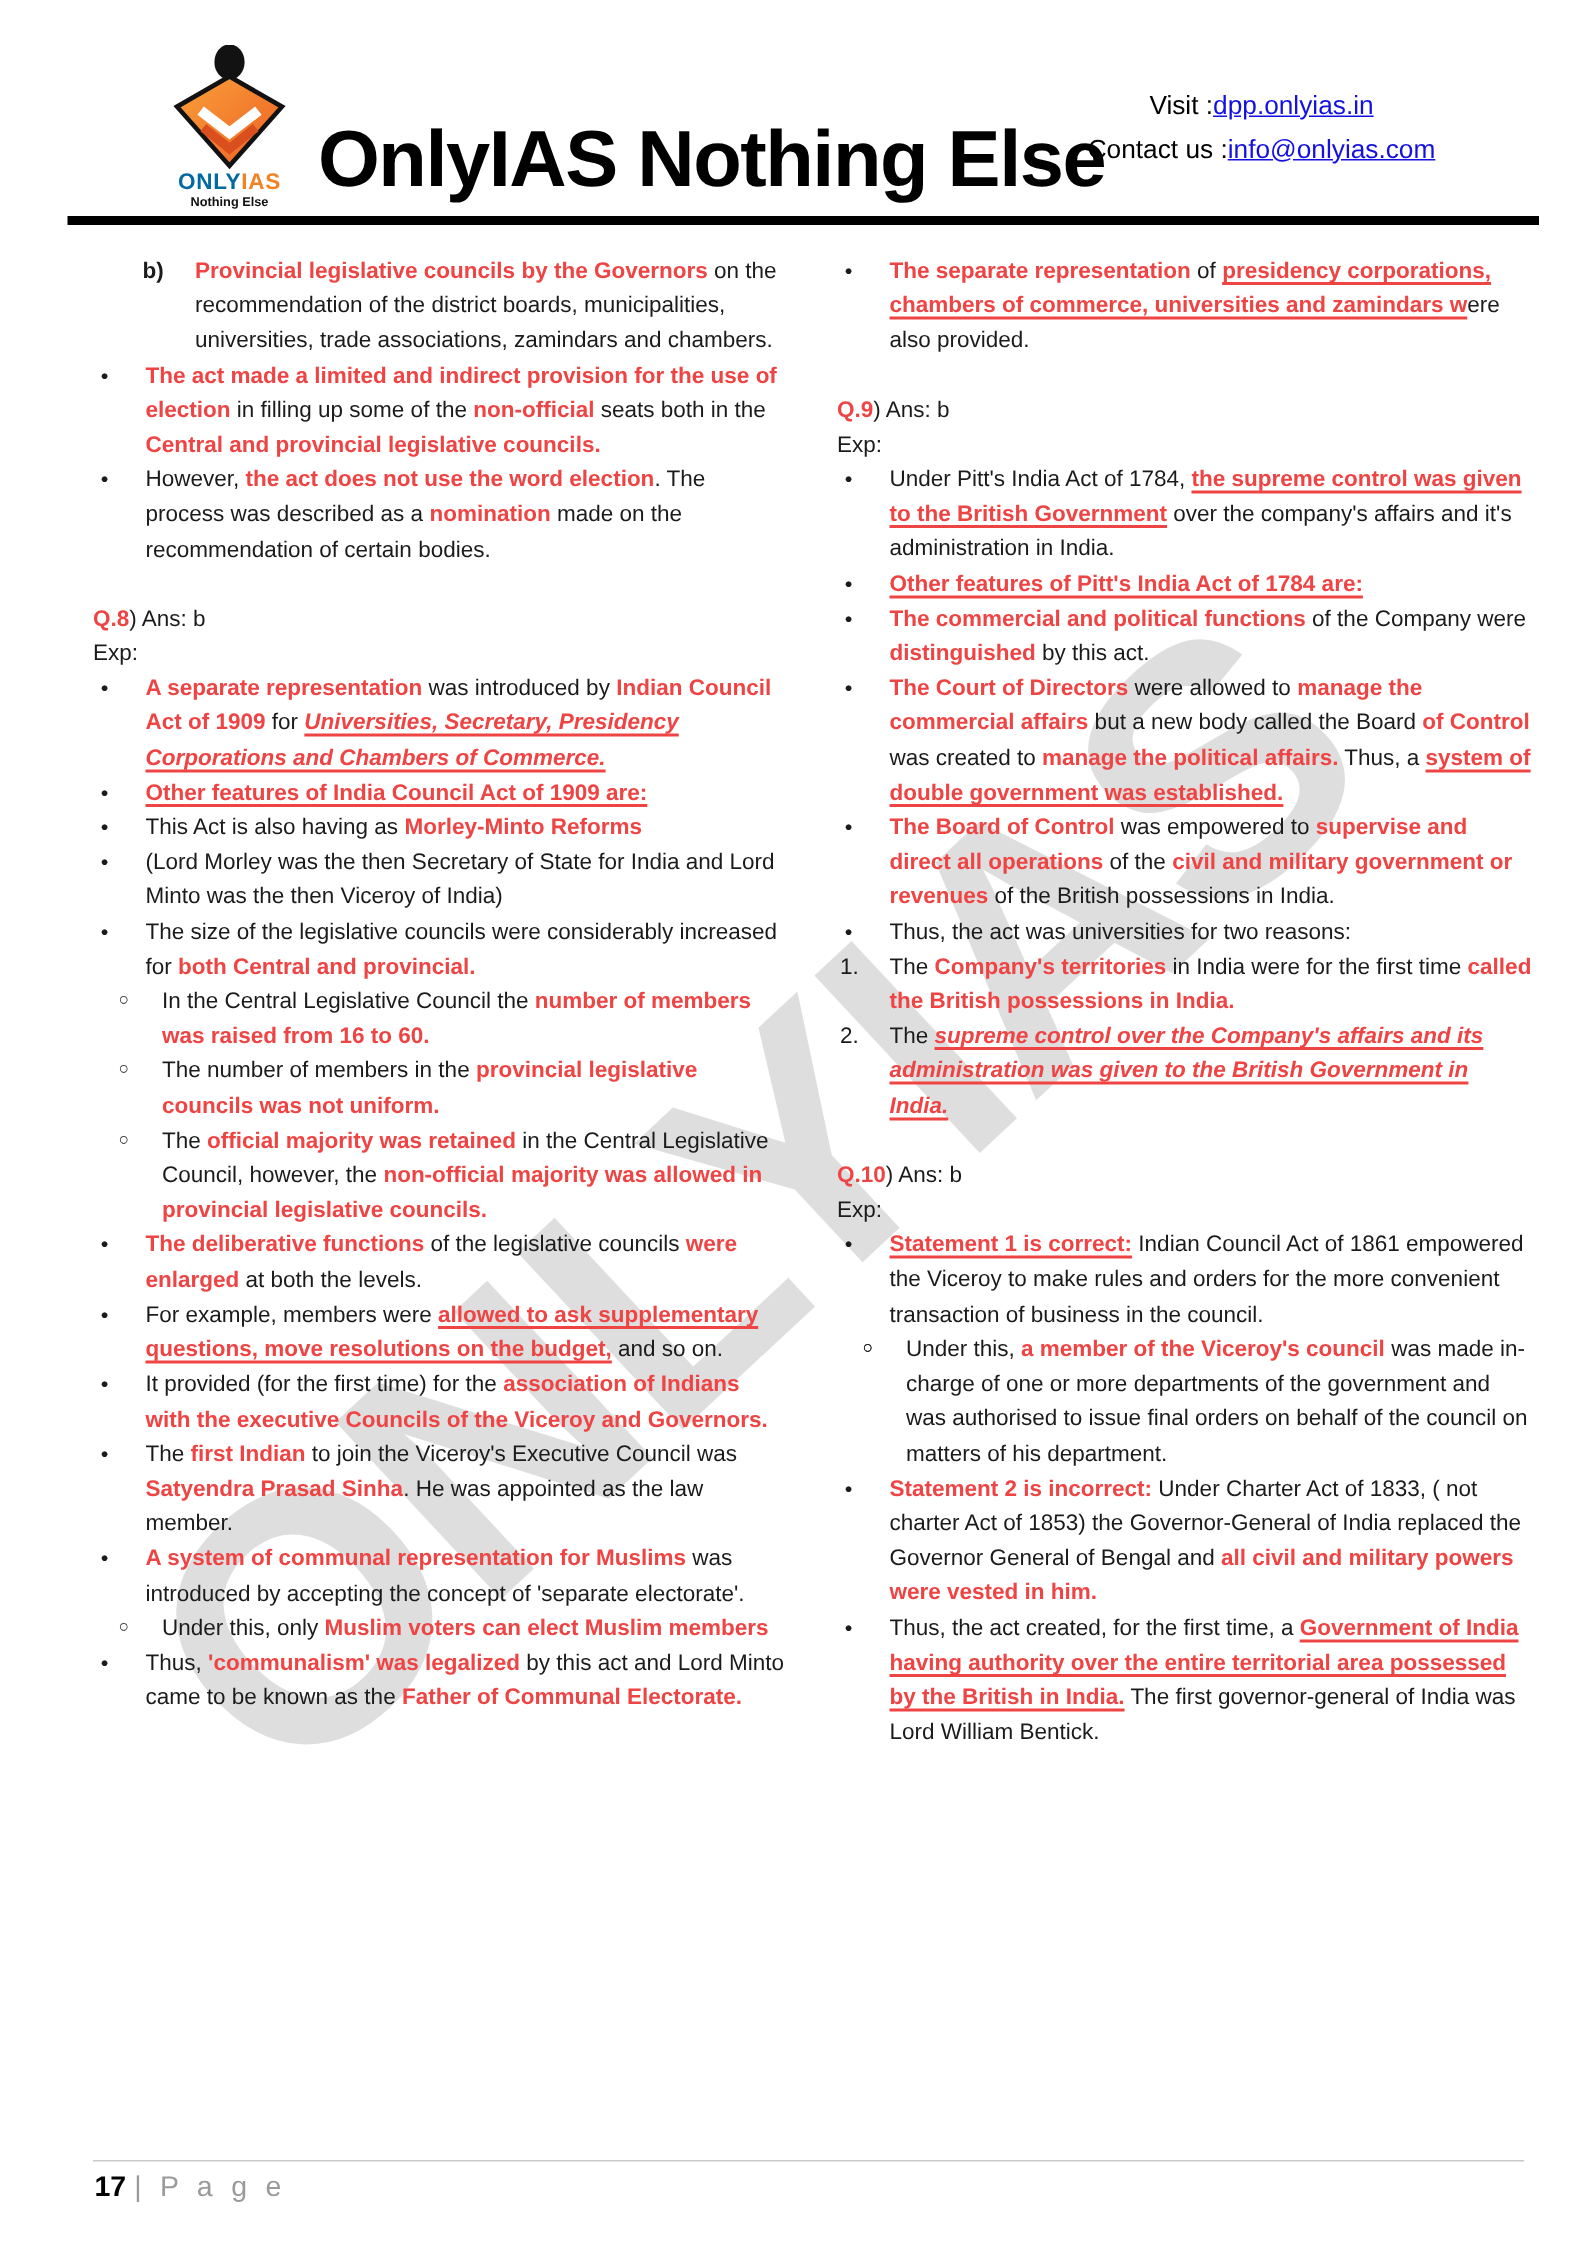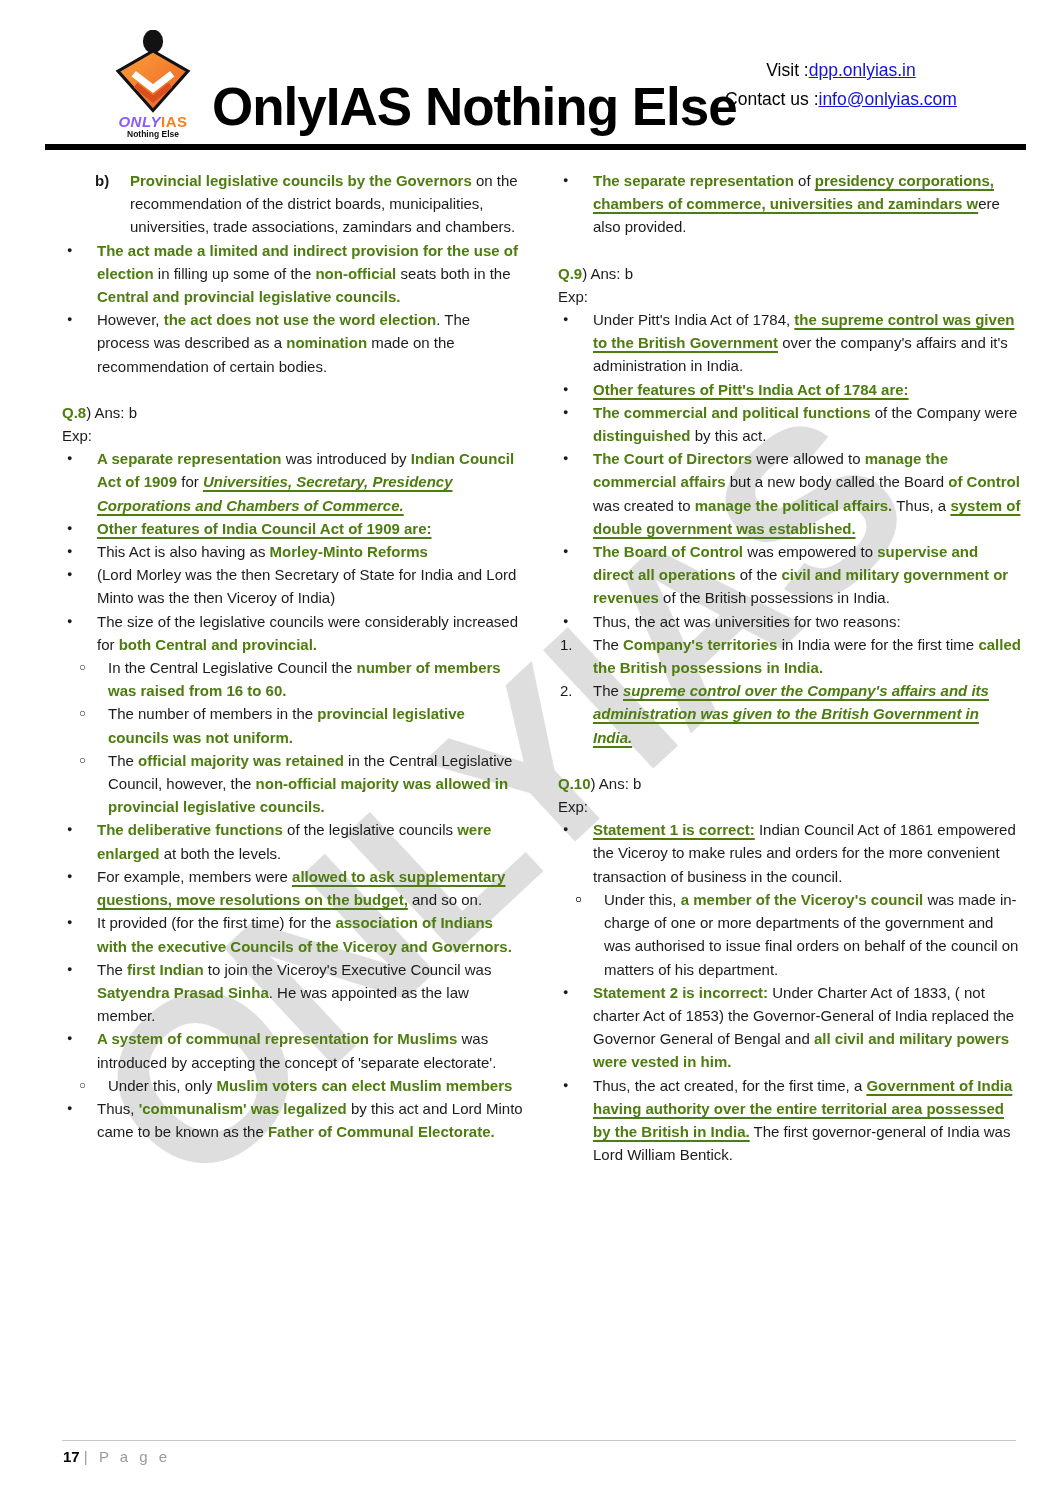--- a/index.html
+++ b/index.html
@@ -14,21 +14,21 @@
     transform:translate(-50%,-50%) rotate(-43deg);
     font-size:235px; font-weight:bold; letter-spacing:-4px;
     color:rgba(176,176,176,0.42); white-space:nowrap; z-index:0;
     user-select:none;
   }
   
   .header { position:absolute; left:0; top:0; width:100%; height:150px; z-index:2; }
   .logo { position:absolute; left:88px; top:30px; width:130px; text-align:center; }
   .logo svg { display:block; margin:0 auto; width:92px; height:84px; }
   .logo-word { font-size:15px; font-weight:bold; line-height:15px; letter-spacing:0.5px; }
-  .lt-only { color:#8b5cf6;font-style:italic; }
+  .lt-only { color:#0369a1; }
   .lt-ias  { color:#f58220;margin-top:48px; }
   .logo-tag { font-size:8.5px; font-weight:bold; color:#101010; line-height:11px; }
   .title {
     position:absolute; left:212px; top:76px; font-size:53px; font-weight:bold;
     letter-spacing:-1px; color:#000; white-space:nowrap;
   }
   .contact {
     position:absolute; left:688px; top:56px; width:306px; text-align:center;
     font-size:17.5px; line-height:28.5px; color:#000;
   }
@@ -43,26 +43,26 @@
   .block.bullet { padding-left:35px; }
   .block.bullet > .marker { position:absolute; left:5px; top:0; font-size:9px; line-height:23.2px; }
   .block.circle { padding-left:46px; }
   .block.circle > .marker { position:absolute; left:17px; top:0; font-size:11.5px; line-height:23.2px; }
   .block.letter { padding-left:68px; }
   .block.letter > .marker { position:absolute; left:33px; top:0; font-weight:bold; }
   .block.number { padding-left:35px; }
   .block.number > .marker { position:absolute; left:2px; top:0; }
   .block.plain { padding-left:0; }
   .spacer { height:23px; }
-  .b { font-weight:bold; color:#4d7c0f; }
+  .b { font-weight:bold; color:#ef4444; }
   .i { font-style:italic; }
   .u { text-decoration:underline; text-decoration-thickness:1.6px; text-underline-offset:2.5px; }
   
   .footer-line { position:absolute; left:62px; top:1440px; width:954px; height:1px; background:#c9c9c9; z-index:2; }
-  .footer { position:absolute; left:63px; top:1448px; font-size:15px; z-index:2; }
+  .footer { position:absolute; left:63px; top:1448px; font-size:19px; z-index:2; }
   .pg-num { font-weight:bold; color:#000; }
   .pg-label { color:#9a9a9a; letter-spacing:3.5px; }
 </style>
 </head>
 <body>
 
 <div class="page">
 
   <div class="watermark">ONLYIAS</div>
 

